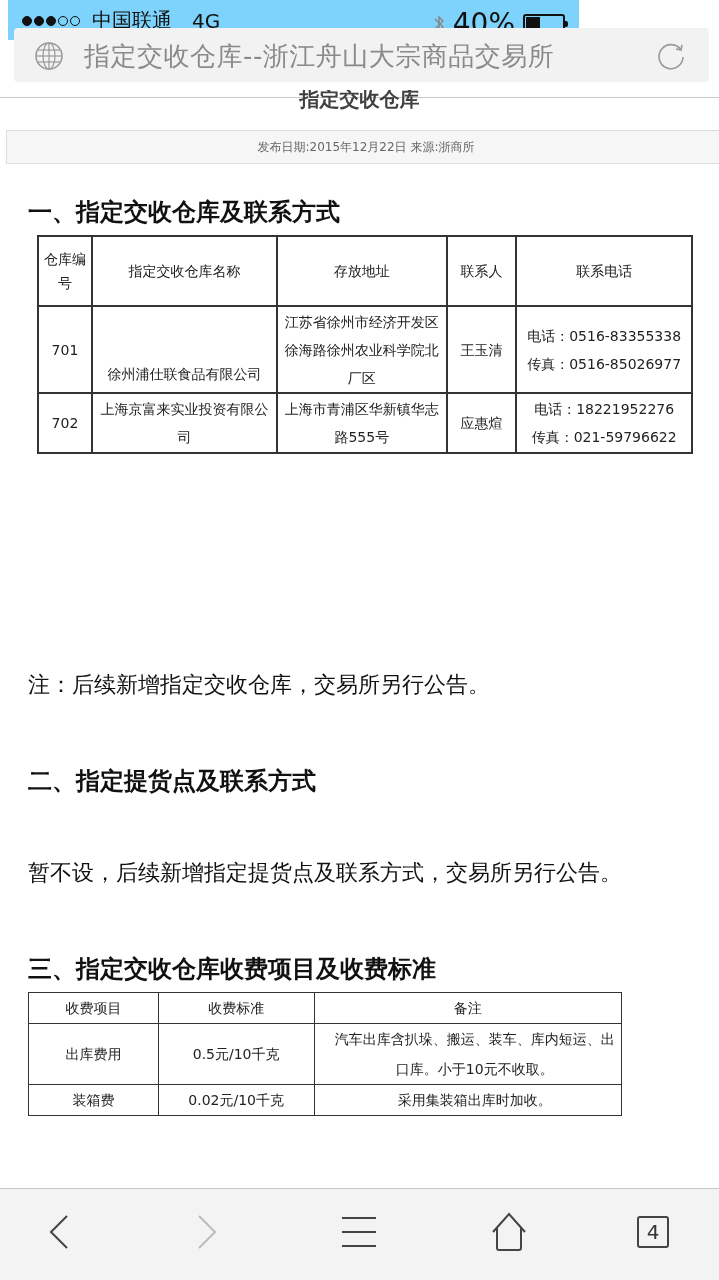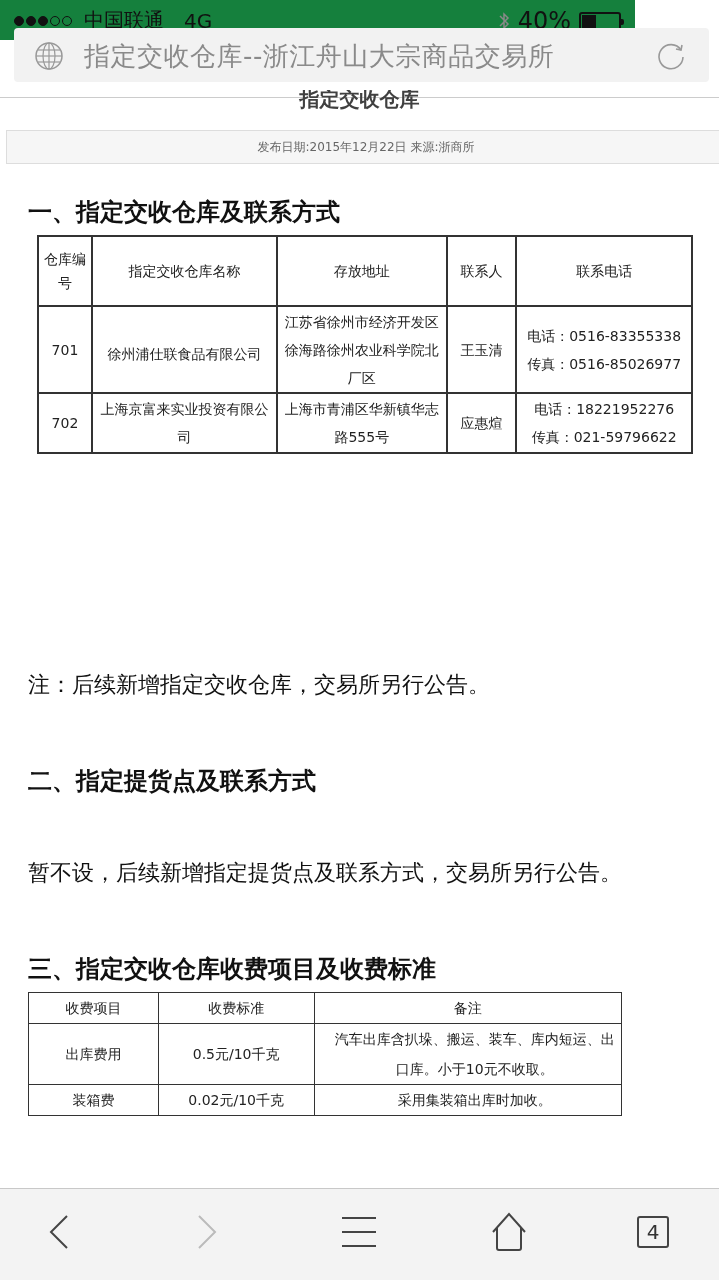--- a/index.html
+++ b/index.html
@@ -1,28 +1,28 @@
 <!DOCTYPE html>
 <html><head>
 <meta charset="utf-8">
 <style>
   * { box-sizing: border-box; margin: 0; padding: 0; }
   html, body { width: 719px; height: 1280px; overflow: hidden; background: #fff; }
   body { font-family: "DejaVu Sans", "Liberation Sans", sans-serif; color: #111; position: relative; }
 
   
-  .statusbar { position: absolute; top: 0; left: 0; width: 635px; height: 40px; background: #15803d; }
+  .statusbar { position: absolute; top: 0; left: 8px; width: 571px; height: 40px; background: #7dd3fc; }
   .statusbar .left { position: absolute; left: 14px; top: 7px; font-size: 20px; color: #111; display: flex; align-items: center; gap: 6px; }
   .signal { display: flex; gap: 2px; align-items: center; }
   .dot { width: 10px; height: 10px; border-radius: 50%; border: 1px solid #111; }
   .dot.on { background: #111; }
   .statusbar .carrier { margin-left: 6px; }
   .statusbar .net { margin-left: 14px; }
   .statusbar .time { position: absolute; left: 0; right: 0; top: 7px; text-align: center; font-size: 20px; font-weight: bold; }
-  .statusbar .right { position: absolute; right: 14px; top: 7px; display: flex; align-items: center; gap: 8px; font-size: 24px; }
+  .statusbar .right { position: absolute; right: 14px; top: 7px; display: flex; align-items: center; gap: 8px; font-size: 28px; }
   .bt { width: 12px; height: 22px; color: #888; }
   .battery { width: 42px; height: 19px; border: 2px solid #111; border-radius: 3px; position: relative; padding: 1px; }
   .battery .level { height: 100%; background: #111; }
   .battery::after { content: ""; position: absolute; right: -5px; top: 5px; width: 3px; height: 6px; background: #111; border-radius: 0 2px 2px 0; }
 
   
   .urlbar { position: absolute; top: 28px; left: 14px; width: 695px; height: 54px; background: #efefef; border-radius: 4px; background: #f2f2f2; }
   .urlbar .globe { position: absolute; left: 20px; top: 13px; width: 30px; height: 30px; }
   .urlbar .title { position: absolute; left: 70px; top: 11px; font-size: 26px; color: #8a8a8a; letter-spacing: 0.5px; white-space: nowrap; }
   .urlbar .reload { position: absolute; right: 22px; top: 12px; width: 32px; height: 32px; }
@@ -112,21 +112,21 @@
   <tbody>
       <tr style="height:70px">
     <th style="line-height:24px">仓库编号</th>
     <th>指定交收仓库名称</th>
     <th>存放地址</th>
     <th>联系人</th>
     <th>联系电话</th>
   </tr>
   <tr style="height:87px">
     <td>701</td>
-    <td style="vertical-align:bottom;padding-bottom:24px">徐州浦仕联食品有限公司</td>
+    <td style="vertical-align:bottom;padding-bottom:4px">徐州浦仕联食品有限公司</td>
     <td>江苏省徐州市经济开发区徐海路徐州农业科学院北厂区</td>
     <td>王玉清</td>
     <td>
       <div>电话：0516-83355338</div>
       <div>传真：0516-85026977</div>
     </td>
   </tr>
   <tr style="height:60px">
     <td>702</td>
     <td>上海京富来实业投资有限公司</td>

